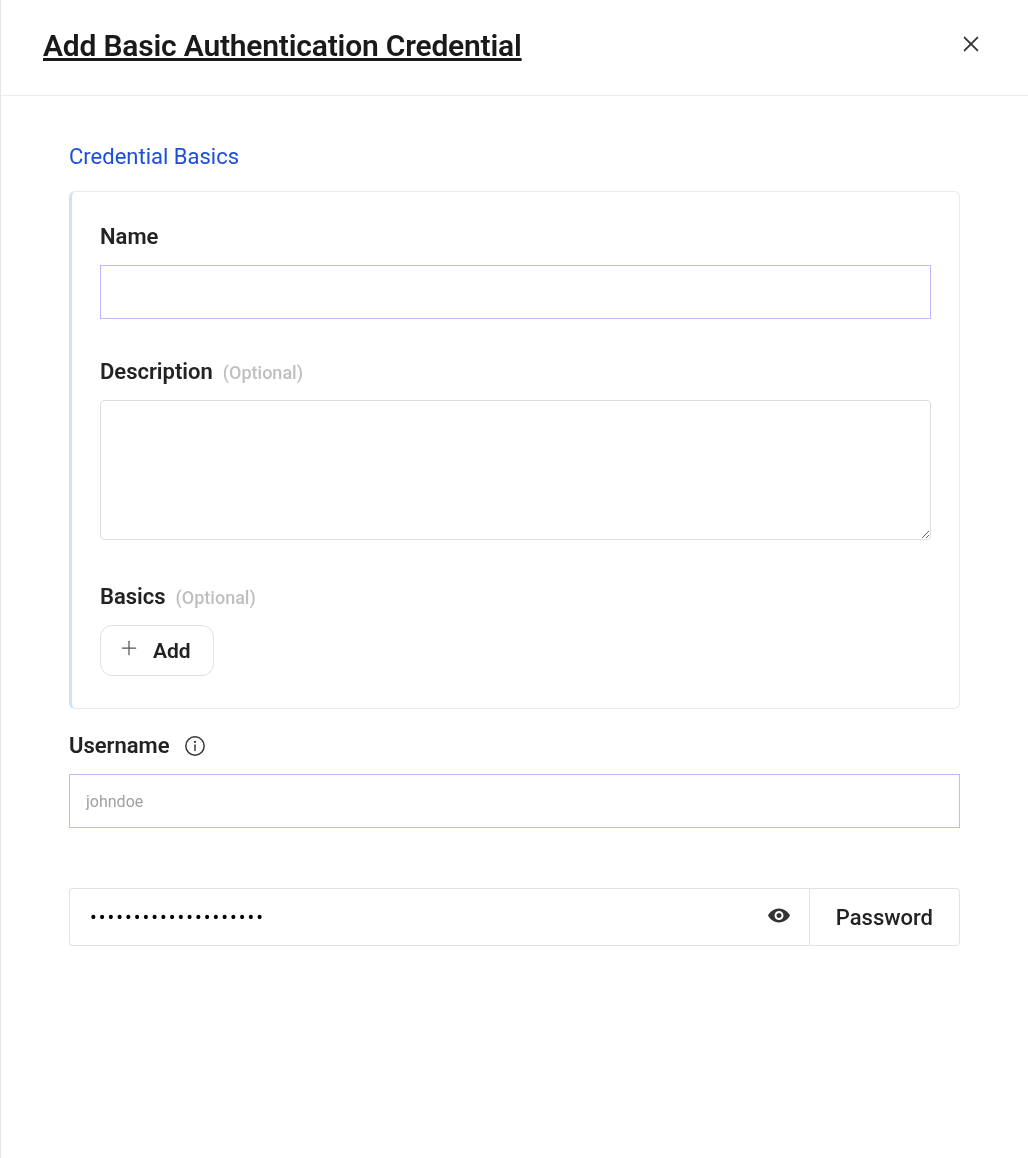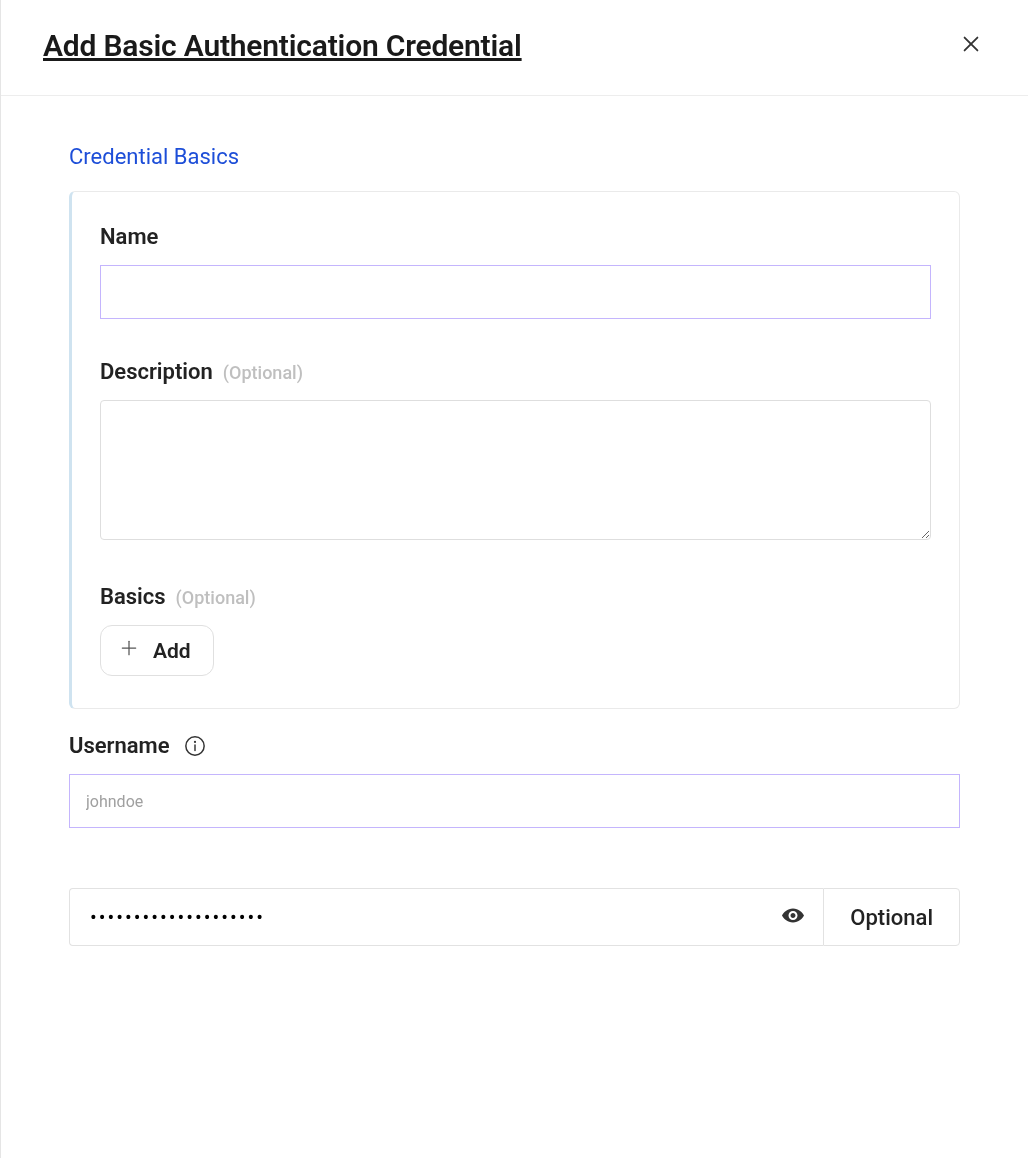--- a/index.html
+++ b/index.html
@@ -285,17 +285,17 @@
       <div class="password-input-wrap">
         <input type="text" class="password-input" value="••••••••••••••••••••" style="">
         <button class="eye-btn">
           <span>
             <svg viewBox="0 0 24 24" fill="currentColor">
               <path d="M12 5C6.5 5 2.2 9.3 1 12c1.2 2.7 5.5 7 11 7s9.8-4.3 11-7c-1.2-2.7-5.5-7-11-7zm0 11.5c-2.5 0-4.5-2-4.5-4.5S9.5 7.5 12 7.5s4.5 2 4.5 4.5-2 4.5-4.5 4.5zm0-7c-1.4 0-2.5 1.1-2.5 2.5s1.1 2.5 2.5 2.5 2.5-1.1 2.5-2.5S13.4 9.5 12 9.5z"></path>
             </svg>
           </span>
         </button>
       </div>
-      <button class="generate-btn">Optional</button>
+      <button class="generate-btn">Password</button>
     </div>
   </div>
 
 </div>
 
 </body></html>

